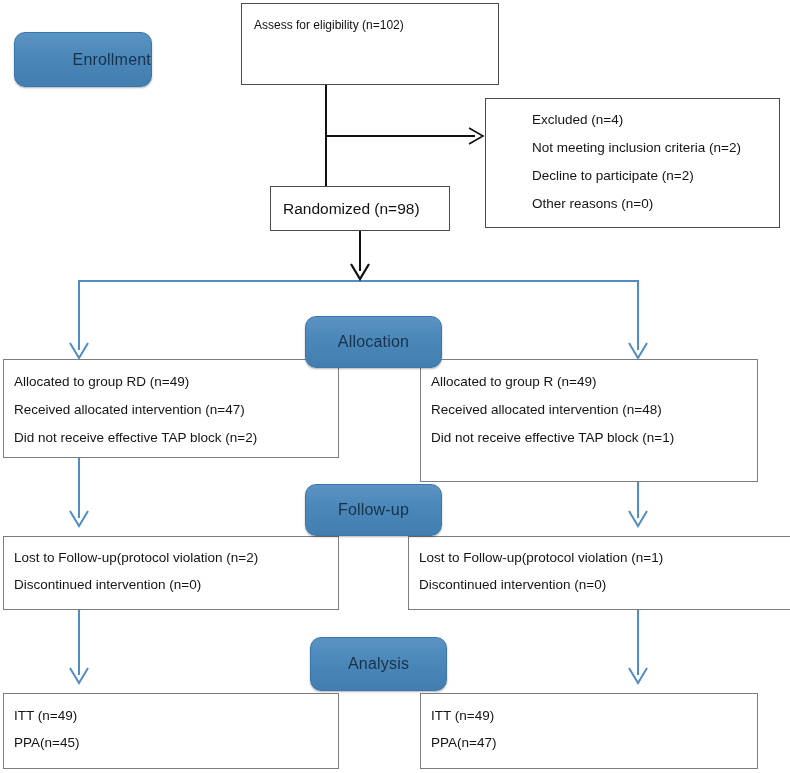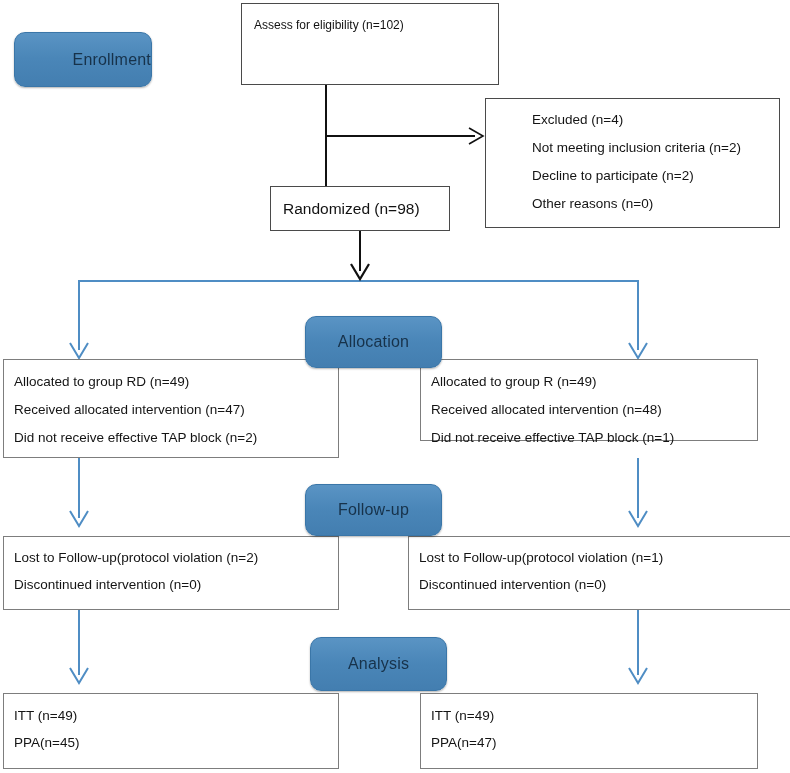--- a/index.html
+++ b/index.html
@@ -133,21 +133,21 @@
   </div>
 
   <div class="box" style="left:3px; top:359px; width:336px; height:99px;">
     <div class="box-lines" style="top:14px;">
       <span class="ln">Allocated to group RD (n=49)</span>
       <span class="ln">Received allocated intervention (n=47)</span>
       <span class="ln">Did not receive effective TAP block (n=2)</span>
     </div>
   </div>
 
-  <div class="box" style="left:420px; top:359px; width:338px; height:82px;">
+  <div class="box" style="left:420px; top:359px; width:338px; height:123px;">
     <div class="box-lines" style="top:14px;">
       <span class="ln">Allocated to group R (n=49)</span>
       <span class="ln">Received allocated intervention (n=48)</span>
       <span class="ln">Did not receive effective TAP block (n=1)</span>
     </div>
   </div>
 
   <div class="vline blue" style="left:78px; top:458px; width:2px; height:60px;"></div>
   <svg class="arrowhead" style="left:68px; top:509px;" width="22" height="22" viewBox="0 0 22 22">
     <path d="M2 2 L11 17 L20 2" fill="none" stroke="#4f8dc4" stroke-width="2"></path>

